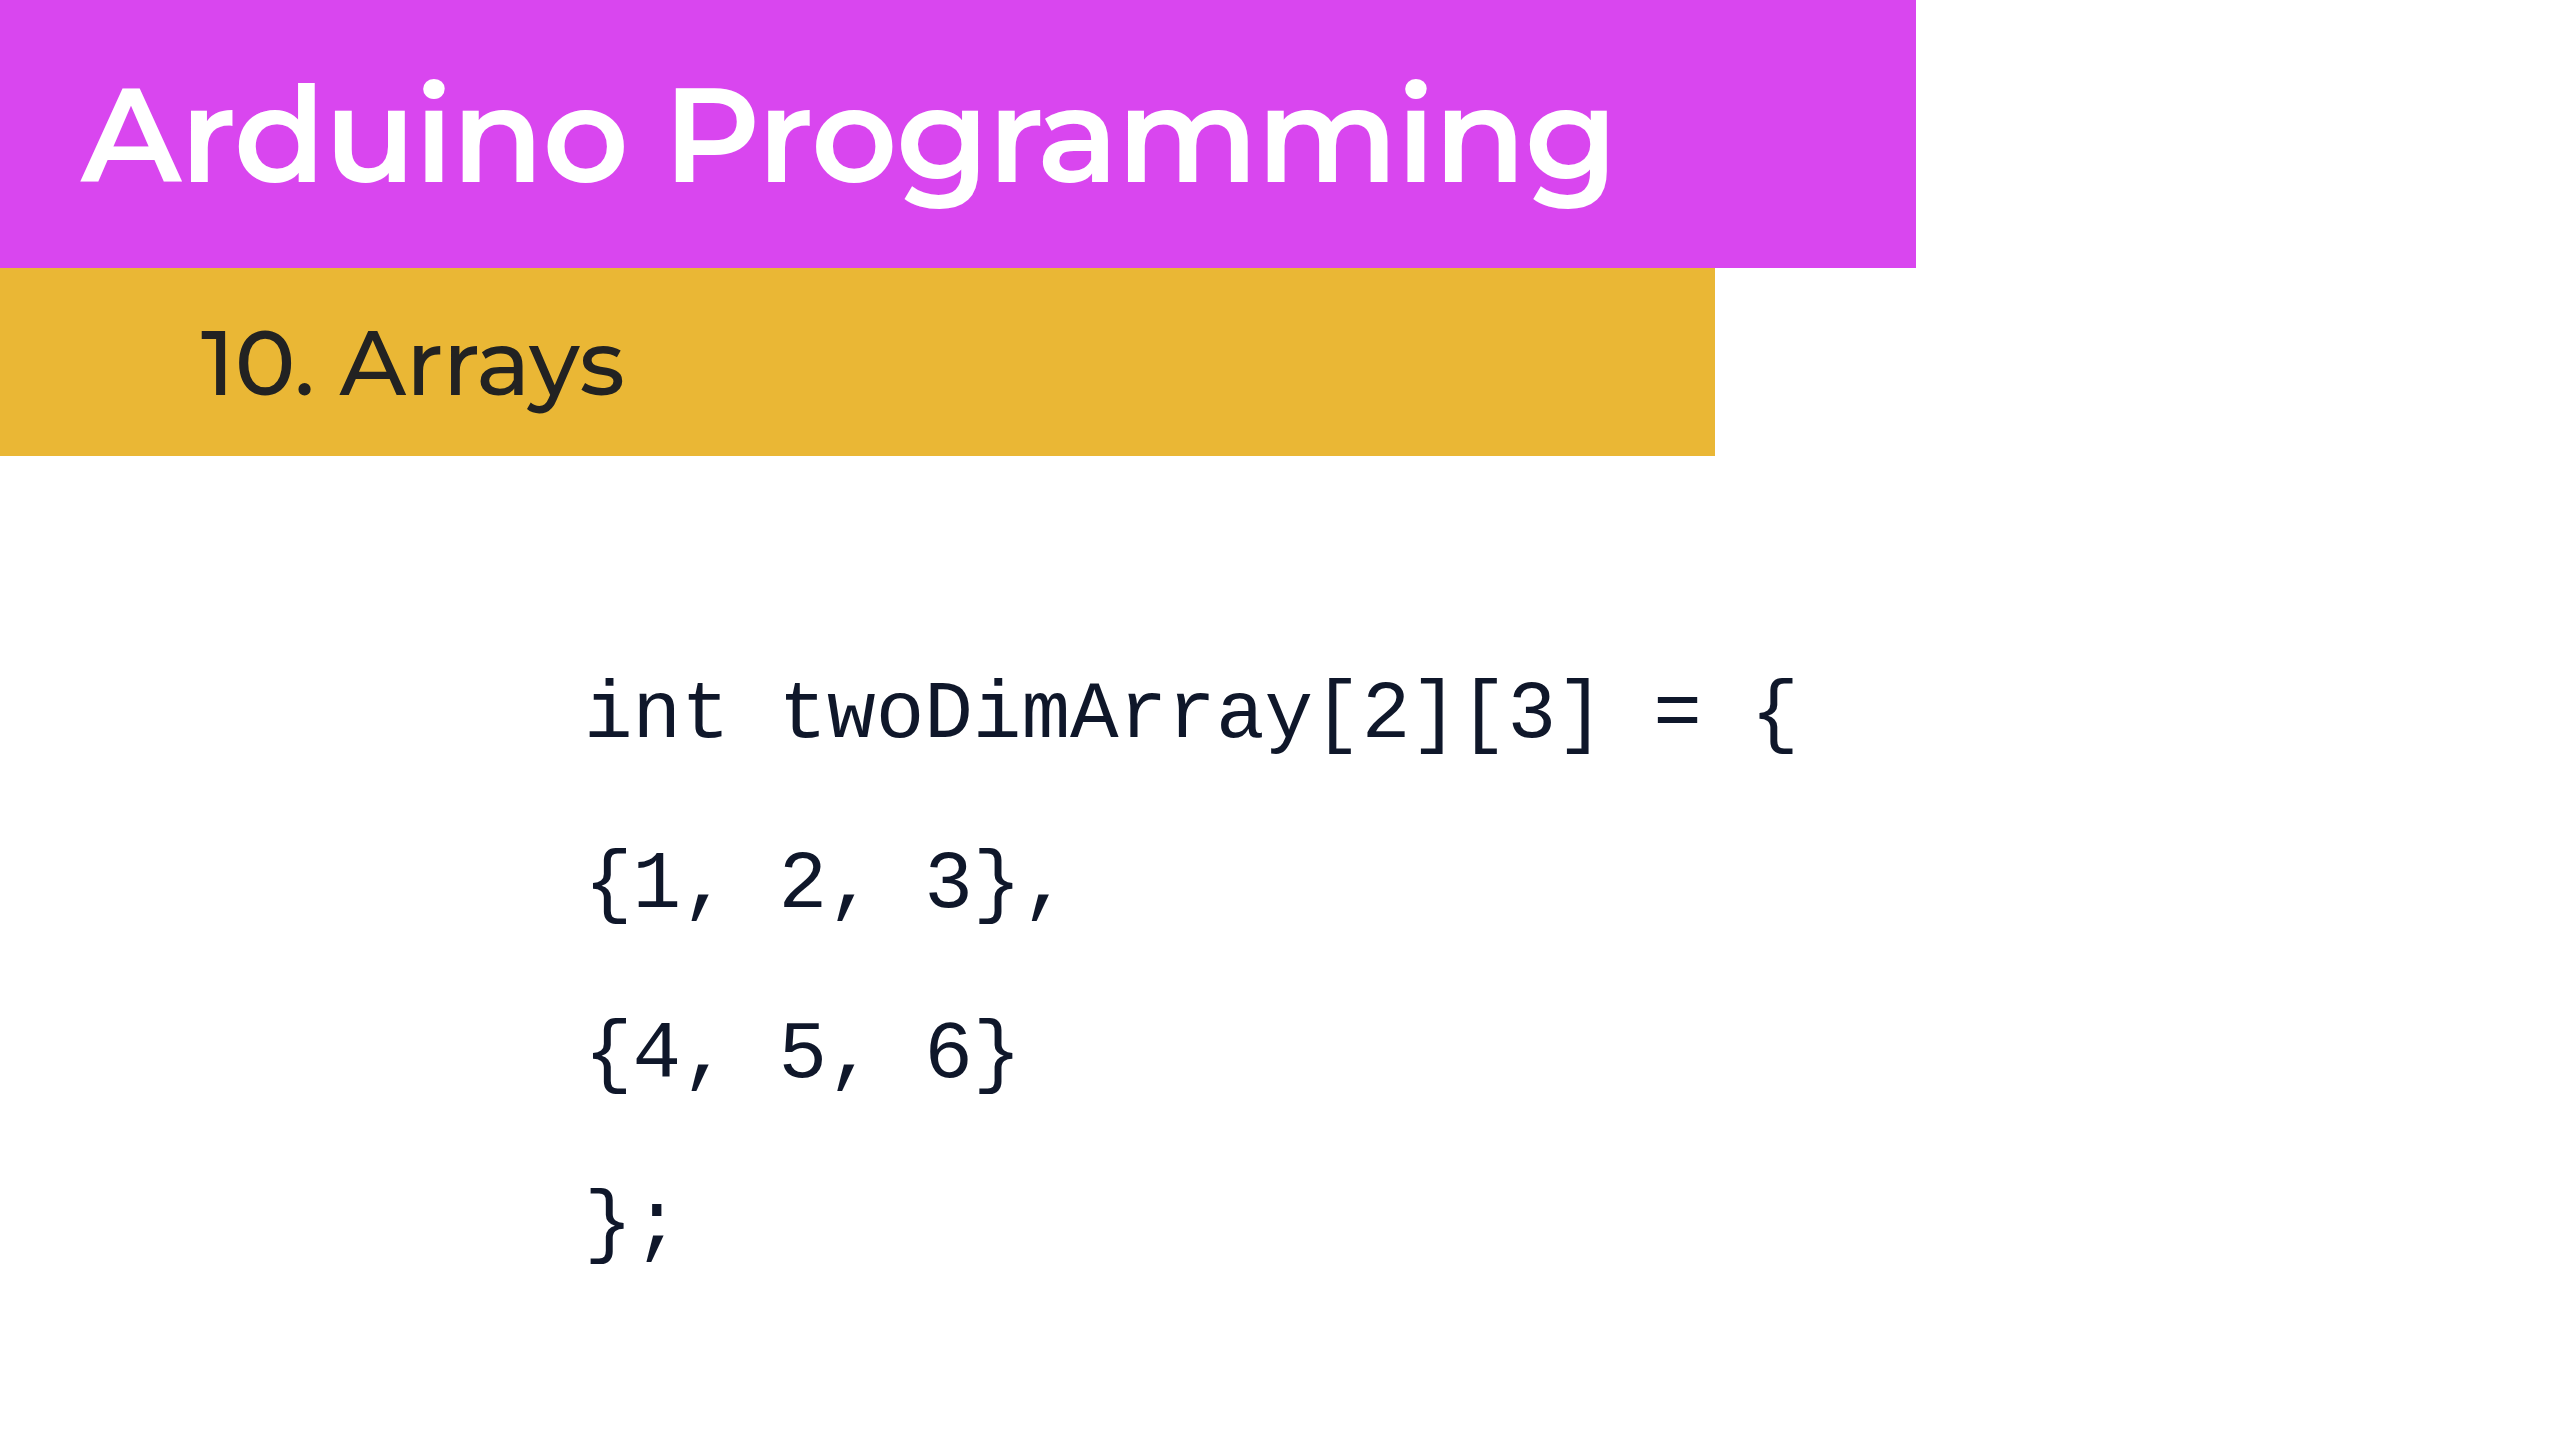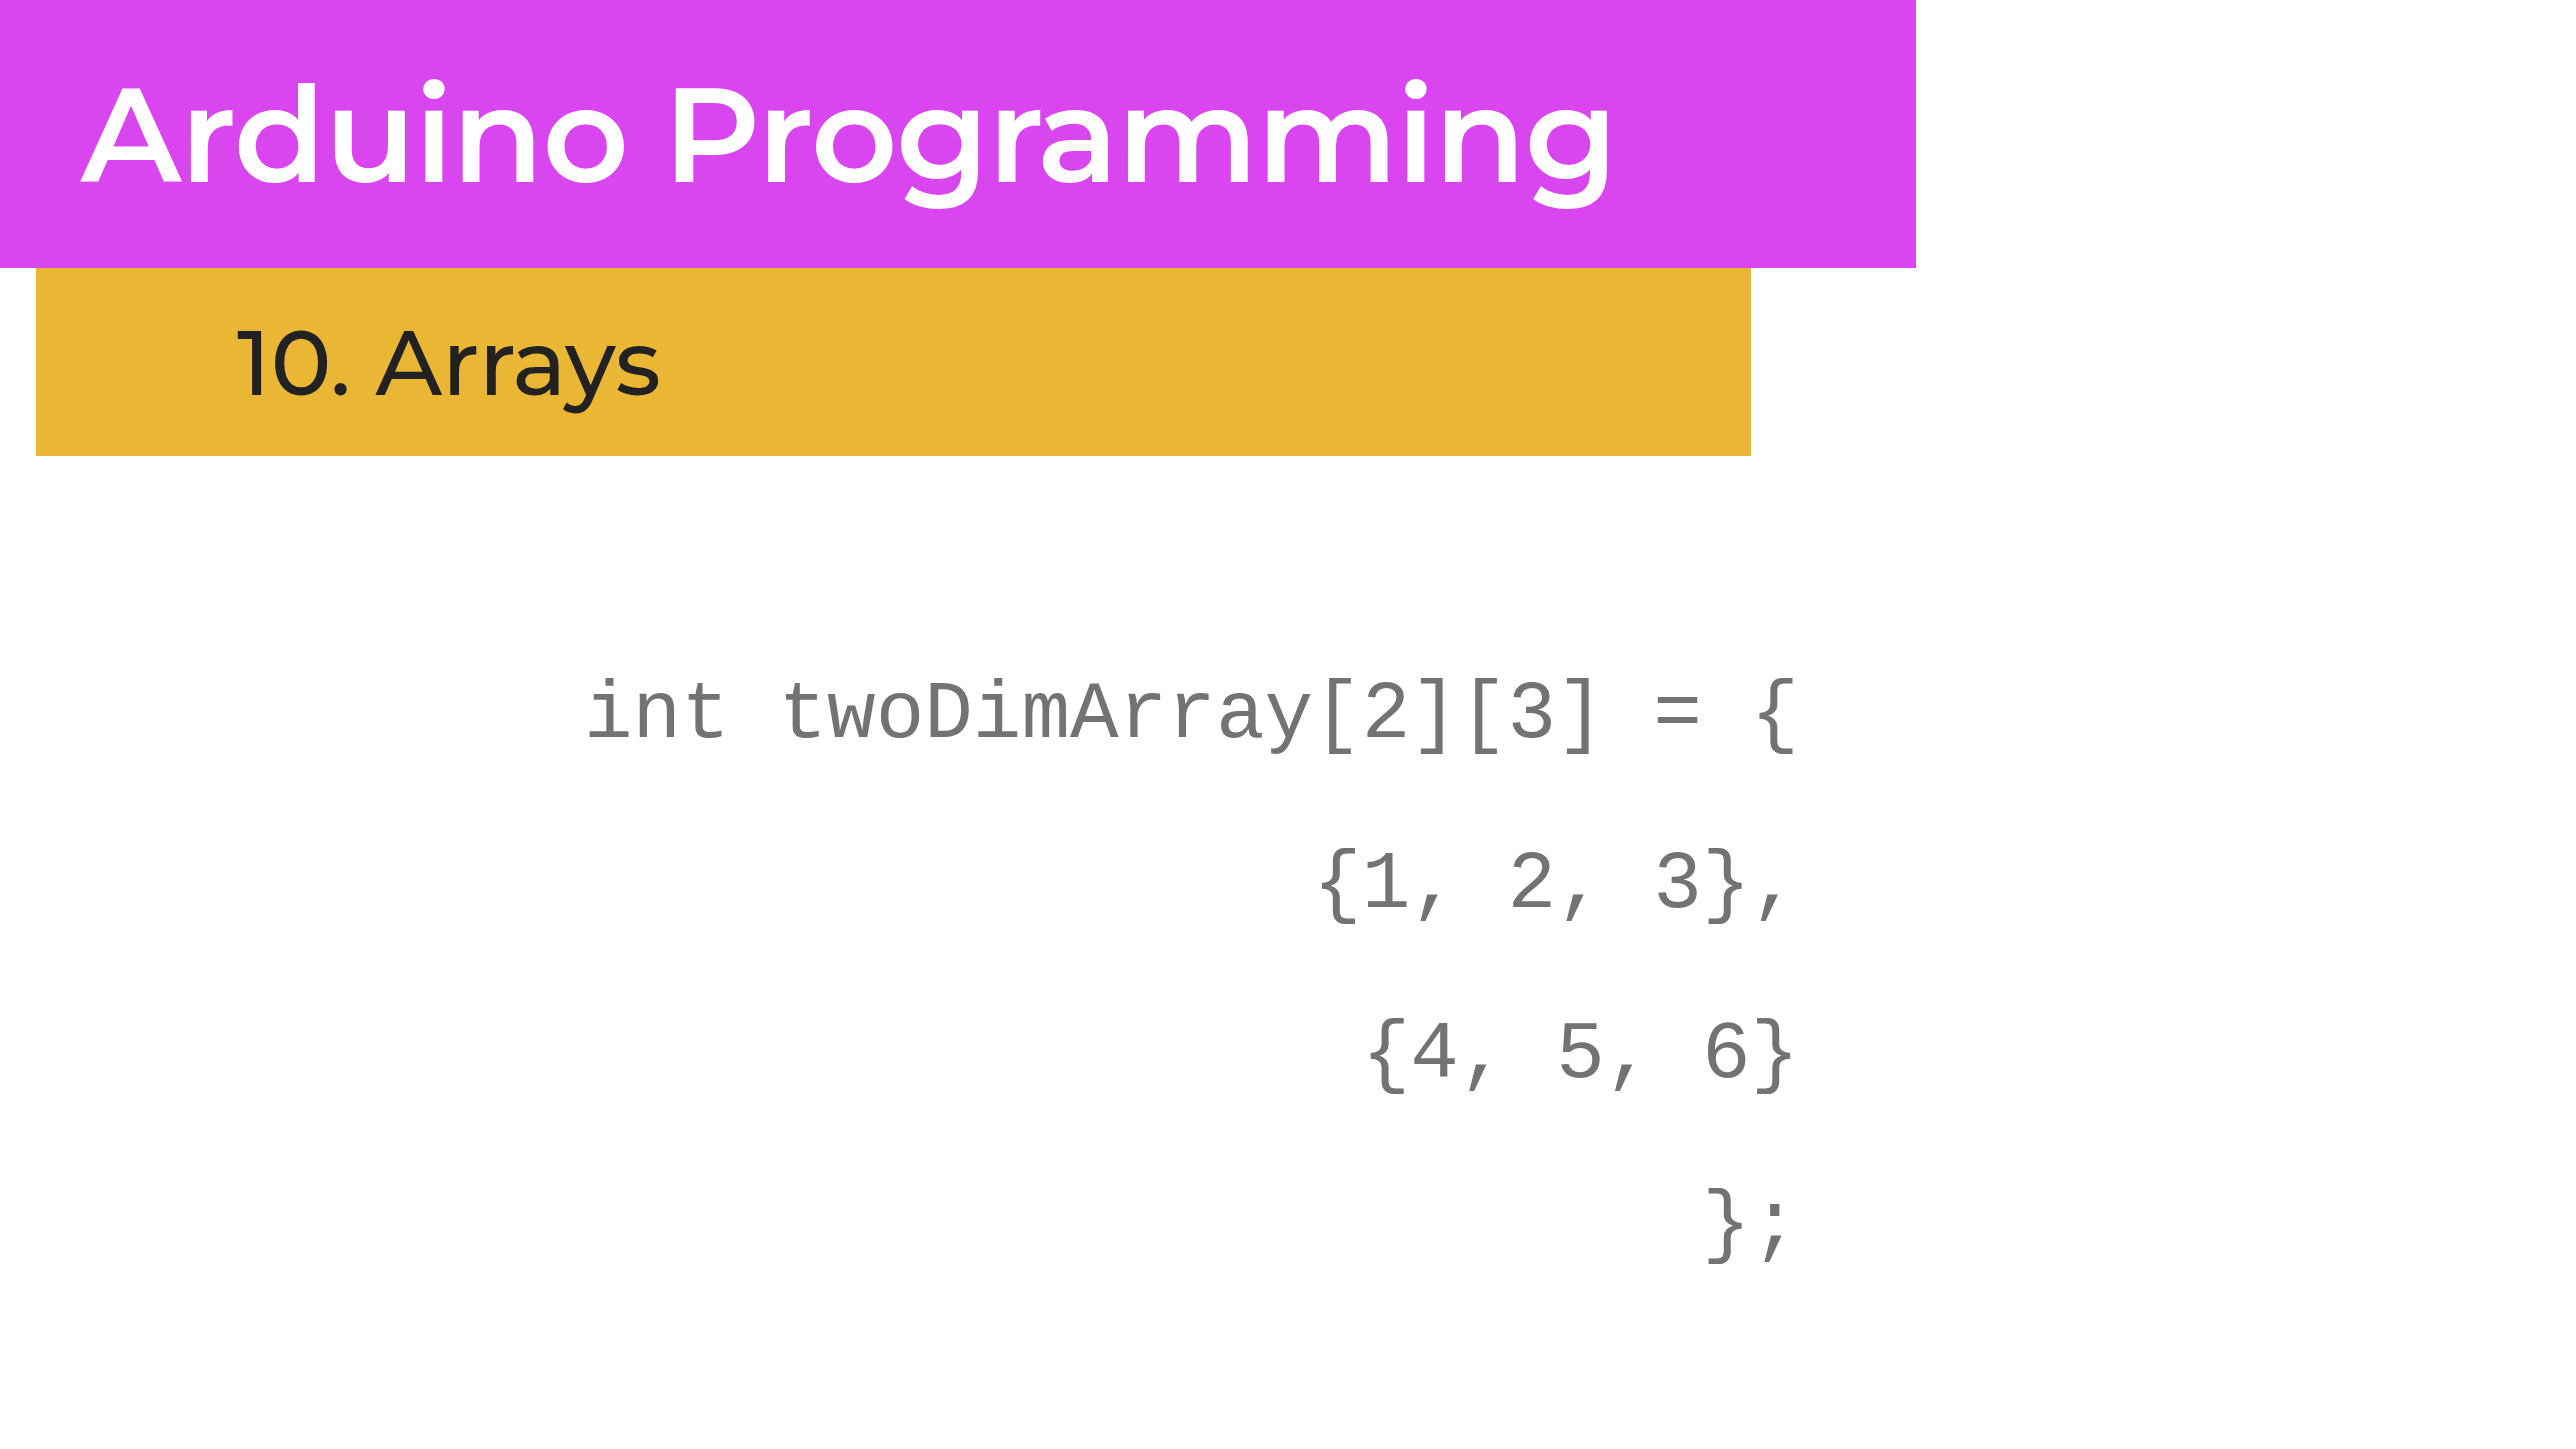--- a/index.html
+++ b/index.html
@@ -35,38 +35,36 @@
     .sub-bar {
       position: absolute;
       top: 268px;
       left: 0;
       width: 1715px;
       height: 188px;
       background: #eab735;
       display: flex;
       align-items: center;
       padding-left: 201px;
-      margin-left: 36px;
     }
     .sub-title {
       color: #222222;
       font-size: 91px;
       font-weight: 500;
     }
     .code-block {
       position: absolute;
       top: 631px;
       left: 584px;
       font-family: "Courier New", Courier, monospace;
       font-size: 81px;
       font-weight: 400;
-      color: #737373;
+      color: #0f172a;
       line-height: 2.1;
       white-space: pre;
-      text-align: right;
     }
   </style>
 </head>
 <body>
 
 <div class="header-bar">
   <div class="header-title">Arduino Programming</div>
 </div>
 
 <div class="sub-bar">

